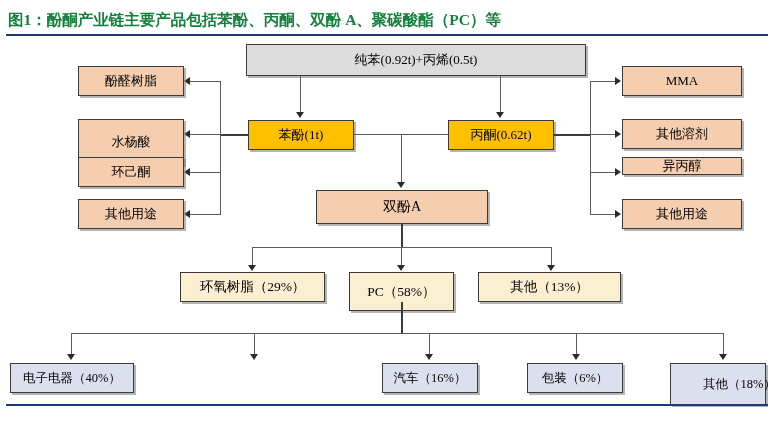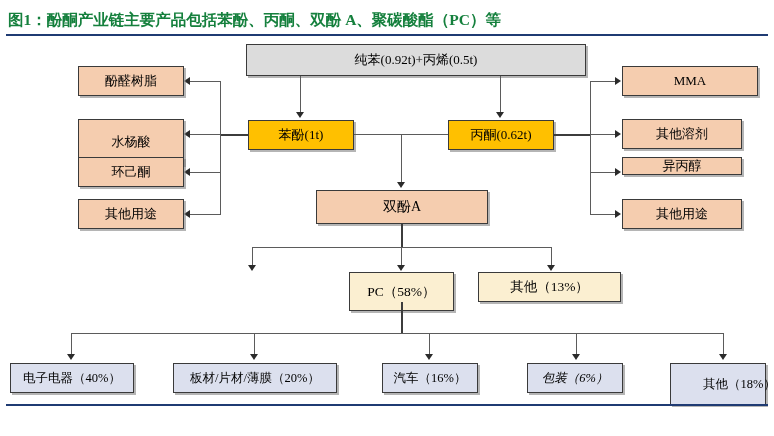--- a/index.html
+++ b/index.html
@@ -115,21 +115,21 @@
 
   <div class="ln h" style="left:590px;top:134px;width:26px;"></div>
   <div class="arr right" style="left:615px;top:130px;"></div>
 
   <div class="ln h" style="left:590px;top:172px;width:26px;"></div>
   <div class="arr right" style="left:615px;top:168px;"></div>
 
   <div class="ln h" style="left:590px;top:214px;width:26px;"></div>
   <div class="arr right" style="left:615px;top:210px;"></div>
 
-  <div class="node n-peach" style="left:622px;top:66px;width:136px;height:30px;font-size:13px;">
+  <div class="node n-peach" style="left:622px;top:66px;width:120px;height:30px;font-size:13px;">
     <span>MMA</span>
   </div>
   <div class="node n-peach" style="left:622px;top:119px;width:120px;height:30px;font-size:13px;">
     <span>其他溶剂</span>
   </div>
   <div class="node n-peach" style="left:622px;top:157px;width:120px;height:18px;font-size:13px;">
     <span>异丙醇</span>
   </div>
   <div class="node n-peach" style="left:622px;top:199px;width:120px;height:30px;font-size:13px;">
     <span>其他用途</span>
@@ -148,20 +148,23 @@
 
   <div class="ln v" style="left:252px;top:247px;height:19px;"></div>
   <div class="arr down" style="left:248px;top:265px;"></div>
 
   <div class="ln v" style="left:401px;top:247px;height:19px;"></div>
   <div class="arr down" style="left:397px;top:265px;"></div>
 
   <div class="ln v" style="left:551px;top:247px;height:19px;"></div>
   <div class="arr down" style="left:547px;top:265px;"></div>
 
+  <div class="node n-cream" style="left:180px;top:272px;width:145px;height:30px;font-size:13.5px;">
+    <span>环氧树脂（29%）</span>
+  </div>
   <div class="node n-cream" style="left:349px;top:272px;width:105px;height:39px;font-size:13.5px;">
     <span>PC（58%）</span>
   </div>
   <div class="node n-cream" style="left:478px;top:272px;width:143px;height:30px;font-size:13.5px;">
     <span>其他（13%）</span>
   </div>
 
   <div class="ln thick v" style="left:401px;top:302px;height:32px;"></div>
   <div class="ln h" style="left:71px;top:333px;width:652px;"></div>
 
@@ -176,27 +179,24 @@
 
   <div class="ln v" style="left:576px;top:333px;height:22px;"></div>
   <div class="arr down" style="left:572px;top:354px;"></div>
 
   <div class="ln v" style="left:723px;top:333px;height:22px;"></div>
   <div class="arr down" style="left:719px;top:354px;"></div>
 
   <div class="node n-blue" style="left:10px;top:363px;width:124px;height:30px;font-size:12.5px;">
     <span>电子电器（40%）</span>
   </div>
-  <div class="node n-blue" style="left:173px;top:363px;width:164px;height:30px;font-size:12.5px;">
-    <span>板材/片材/薄膜（20%）</span>
-  </div>
   <div class="node n-blue" style="left:382px;top:363px;width:96px;height:30px;font-size:12.5px;">
     <span>汽车（16%）</span>
   </div>
-  <div class="node n-blue" style="left:527px;top:363px;width:96px;height:30px;font-size:12.5px;font-style:italic;">
+  <div class="node n-blue" style="left:527px;top:363px;width:96px;height:30px;font-size:12.5px;">
     <span>包装（6%）</span>
   </div>
   <div class="node n-blue" style="left:670px;top:363px;width:96px;height:42px;font-size:12.5px;padding-left:43px;">
     <span>其他（18%）</span>
   </div>
 
   <div id="source-rule"></div>
 
 </div>
 

